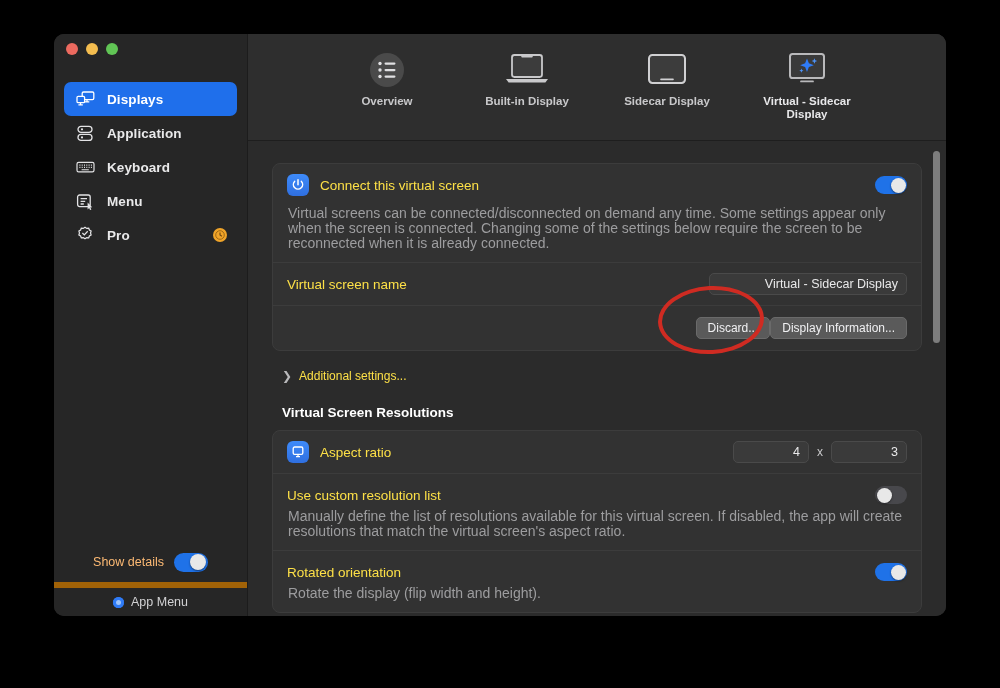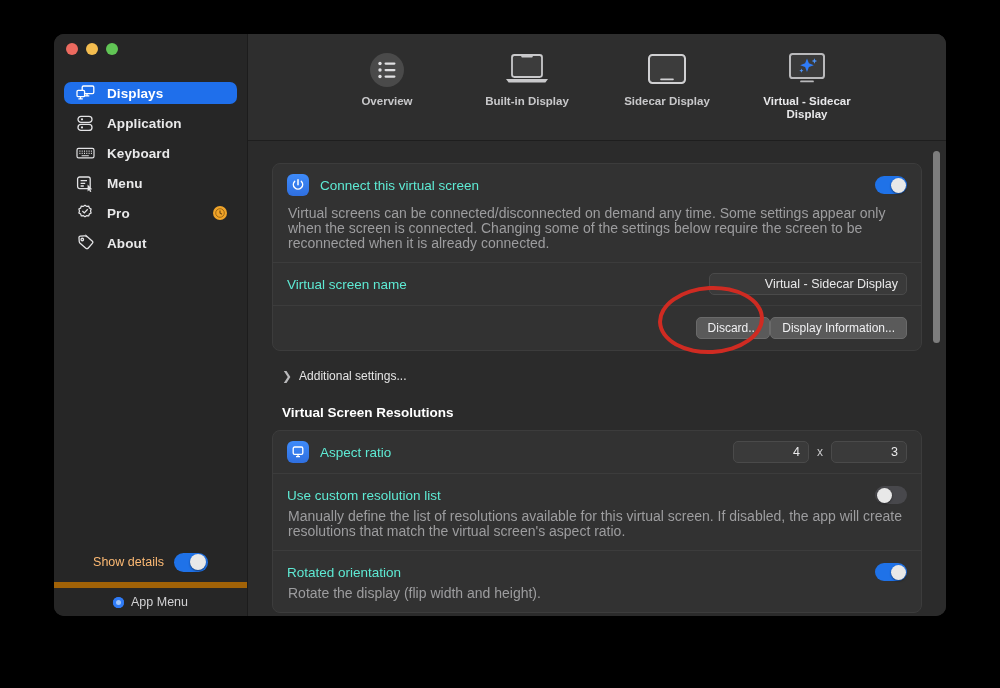--- a/index.html
+++ b/index.html
@@ -37,22 +37,22 @@
     padding: 0 0 0 12px; gap: 8px;
   }
   .tl { width: 12px; height: 12px; border-radius: 50%; display:block; }
   .tl.red { background: #ec6a5f; }
   .tl.yellow { background: #f4bd4f; }
   .tl.green { background: #61c555; }
 
   .nav { padding: 18px 10px 0 10px; flex: 1; }
   .nav-item {
     display: flex; align-items: center;
-    height: 22px; border-radius: 7px;
-    padding: 0 10px; margin-bottom: 8px;
+    height: 34px; border-radius: 7px;
+    padding: 0 10px; 
     position: relative;
     color: #e9e9ea;
   }
   .nav-item.active { background: #1f6feb; }
   .nav-item .ico {
     width: 22px; height: 22px;
     display: flex; align-items: center; justify-content: center;
     margin-right: 11px; flex-shrink: 0;
   }
   .nav-item .ico svg { display: block; }
@@ -164,21 +164,21 @@
     display: flex; align-items: center;
   }
   .sep { height: 1px; background: #3c3c3c; }
 
   .glyph-box {
     width: 22px; height: 22px; border-radius: 6px;
     background: linear-gradient(#3e8bfa, #2f6fe0);
     display: flex; align-items: center; justify-content: center;
     flex-shrink: 0; margin-right: 11px;
   }
-  .row-title { font-size: 13.5px; color: #5eead4; }
+  .row-title { font-size: 13.5px; color: #fde047; }
   .spacer { flex: 1; }
 
   .desc {
     padding: 0 15px 11px 15px;
     font-size: 14px; line-height: 15px;
     color: #9d9d9f;
   }
   .desc.tight { padding-top: 1px; }
 
   .field {
@@ -202,21 +202,21 @@
     font-size: 12px; color: #f0f0f2;
     white-space: nowrap;
   }
 
   .disclosure {
     display: flex; align-items: center; gap: 7px;
     padding: 4px 0 4px 10px;
     margin-bottom: 14px;
   }
   .disclosure .chev { color: #b9b9bb; font-size: 12px; line-height: 1; }
-  .disclosure .dlabel { font-size: 12px; color: #e5e5e5; }
+  .disclosure .dlabel { font-size: 12px; color: #fde047; }
 
   .section-head {
     font-size: 13.5px; font-weight: 700; color: #ffffff;
     padding: 4px 0 10px 10px;
   }
 
   .xsep { font-size: 12px; color: #c9c9cb; margin: 0 8px; }
 
   
   .annot {
@@ -305,29 +305,20 @@
           </span>
           <span class="nav-label">Pro</span>
           <span class="pro-badge">
             <svg width="10" height="10" viewBox="0 0 10 10" fill="none" stroke="#6b4410" stroke-width="1.1">
               <circle cx="5" cy="5" r="4.3" fill="#f4b council" stroke="#8a5a12" stroke-width="0.8"></circle>
               <path d="M5 2.6V5l1.9 1.2"></path>
             </svg>
           </span>
         </div>
 
-        <div class="nav-item">
-          <span class="ico">
-            <svg width="18" height="18" viewBox="0 0 18 18" fill="none" stroke="#e3e3e5" stroke-width="1.3">
-              <path d="M10.6 1.8l5.6 5.6a1.8 1.8 0 010 2.5l-4.3 4.3a1.8 1.8 0 01-2.5 0L3.8 8.6a1.8 1.8 0 01-.5-1.2V3.2a1.4 1.4 0 011.4-1.4h4.2c.6 0 1.2.2 1.7.6z" transform="rotate(-4 9 8)"></path>
-              <circle cx="6.3" cy="5.5" r="1.25"></circle>
-            </svg>
-          </span>
-          <span class="nav-label">About</span>
-        </div>
 
       </div>
 
       <div class="sidebar-footer">
         <div class="show-details-row">
           <span class="show-details-label">Show details</span>
           <span class="toggle on big">
             <span class="knob"></span>
           </span>
         </div>

